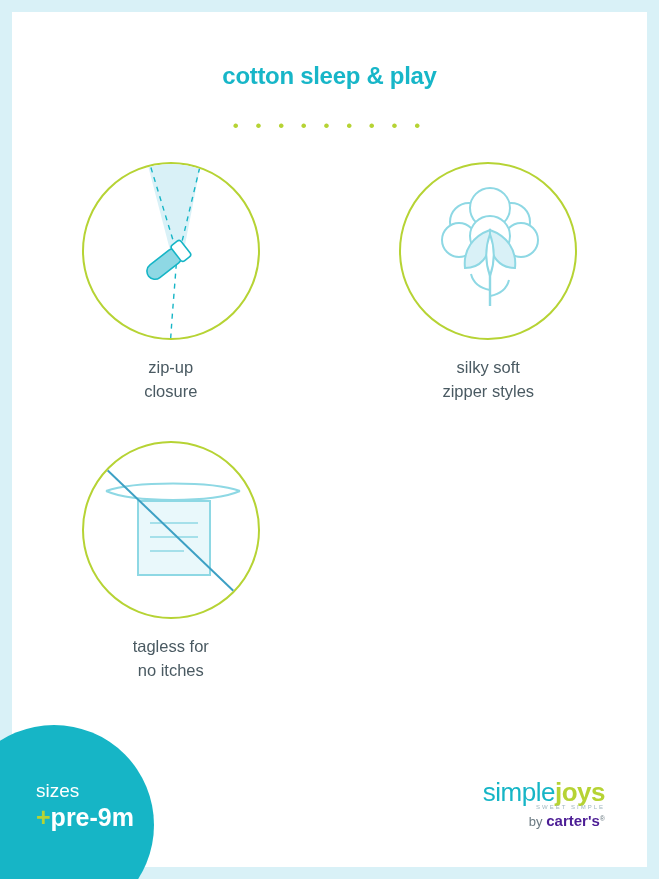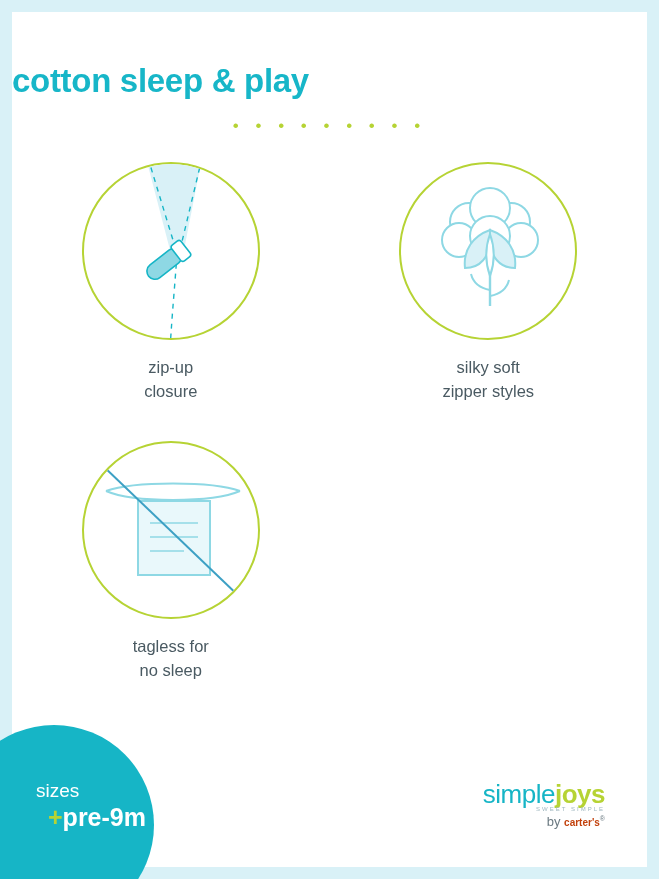--- a/index.html
+++ b/index.html
@@ -18,21 +18,22 @@
   .card {
     position: absolute;
     left: 12px; top: 12px;
     width: 635px; height: 855px;
     background: #ffffff;
   }
   .title {
     position: absolute;
     left: 0; top: 50px;
     width: 635px;
-    font-size: 33px;
+    text-align: center;
+    font-size: 24px;
     font-weight: bold;
     color: #17b6c8;
     letter-spacing: -0.3px;
   }
   .dots {
     position: absolute;
     left: 0; top: 105px;
     width: 635px;
     text-align: center;
     font-size: 17px;
@@ -83,42 +84,41 @@
     left: 24px; bottom: 36px;
     color: #ffffff;
     line-height: 1.1;
   }
   .badge-sizes { font-size: 19px; }
   .badge-range {
     font-size: 25px;
     font-weight: bold;
     margin-top: 2px;
     white-space: nowrap;
-    margin-left: 12px;
   }
   .badge-plus { color: #b6d334; font-weight: bold; }
   .logo {
     position: absolute;
     right: 42px; bottom: 38px;
     text-align: right;
   }
   .logo-main {
     font-size: 26px;
     color: #16b5c6;
     letter-spacing: -0.5px;
     white-space: nowrap;
   }
   .logo-main .joys { color: #b6d334; font-weight: bold; }
   .logo-sub {
     font-size: 13px;
     color: #6b7a82;
     margin-top: 2px;
     white-space: nowrap;
   }
-  .logo-sub b { color: #c2410c; font-size: 10px; }
+  .logo-sub b { color: #4c1d95; font-size: 15px; }
   .logo-tiny {
     font-size: 6px;
     color: #9fb7bf;
     letter-spacing: 2px;
     margin-top: -4px;
   }
 </style>
 </head>
 <body>
 
@@ -177,21 +177,21 @@
             <path d="M 22 48 C 50 60 128 60 156 48" stroke="#8ed8e4" stroke-width="2" fill="none"></path>
             <rect x="54" y="58" width="72" height="74" fill="#e9f8fb" stroke="#8ed8e4" stroke-width="2"></rect>
             <path d="M 54 58 L 126 58" stroke="#8ed8e4" stroke-width="1.4" stroke-dasharray="4,4"></path>
             <line x1="66" y1="80" x2="114" y2="80" stroke="#8ed8e4" stroke-width="1.6"></line>
             <line x1="66" y1="94" x2="114" y2="94" stroke="#8ed8e4" stroke-width="1.6"></line>
             <line x1="66" y1="108" x2="100" y2="108" stroke="#8ed8e4" stroke-width="1.6"></line>
             <line x1="18" y1="22" x2="160" y2="158" stroke="#3da0c4" stroke-width="2"></line>
           </svg>
         </div>
         <div class="caption" style="white-space: pre-line;">tagless for
-no sleep</div>
+no itches</div>
       </div>
 
 
     </div>
 
     <div class="badge"></div>
     <div class="badge-text">
       <div class="badge-sizes">sizes</div>
       <div class="badge-range"><span class="badge-plus">+</span><span>pre-9m</span></div>
     </div>

